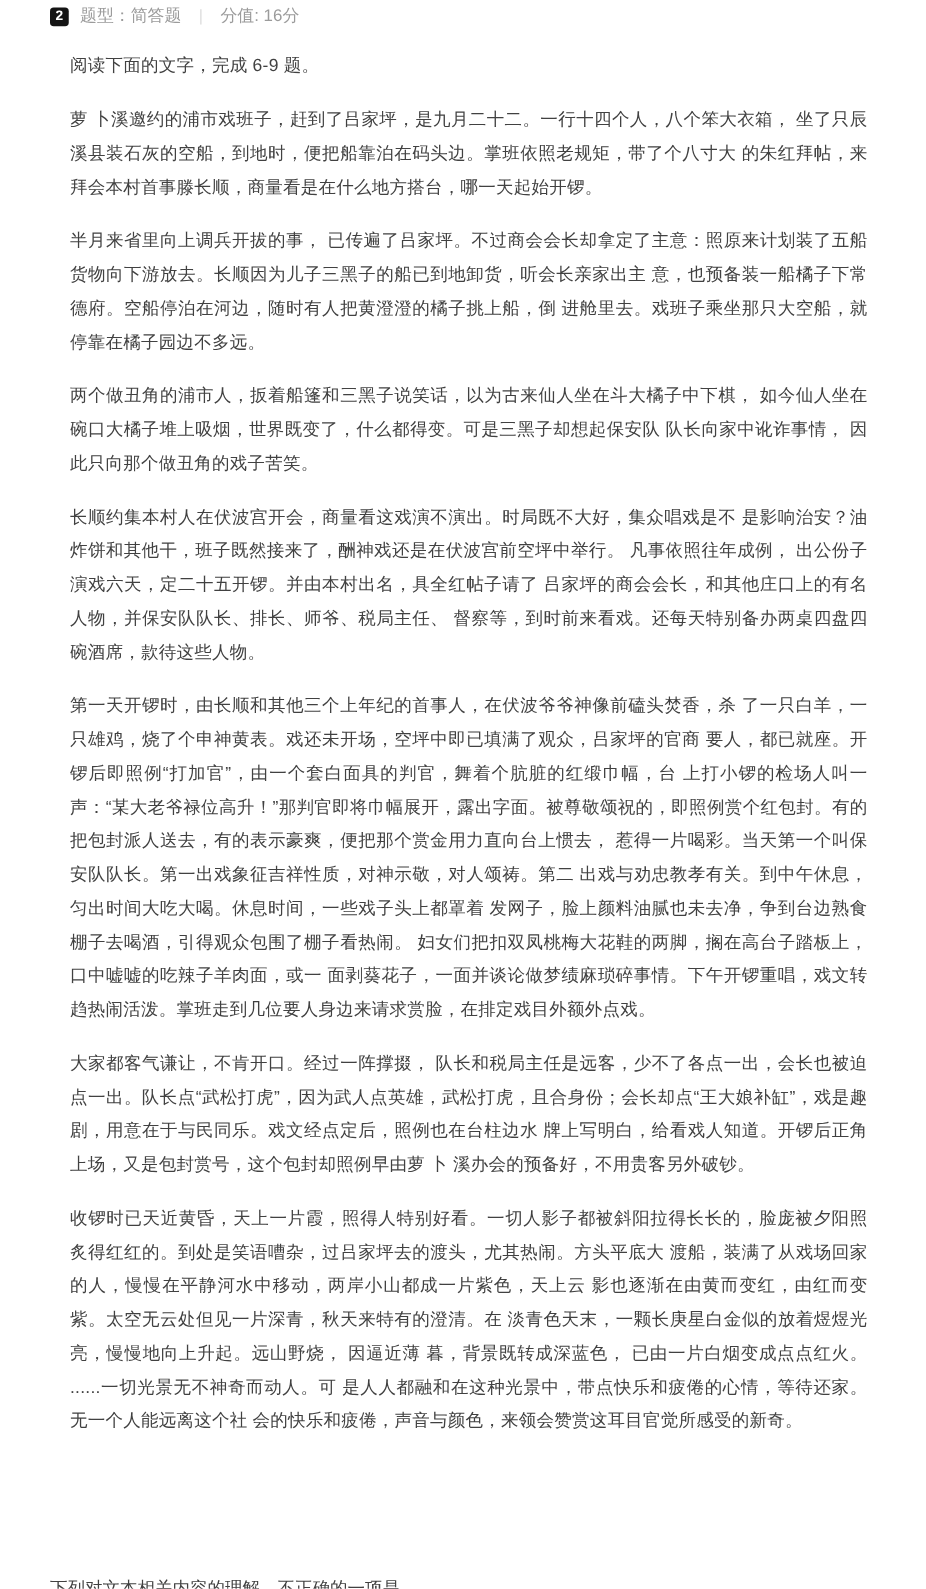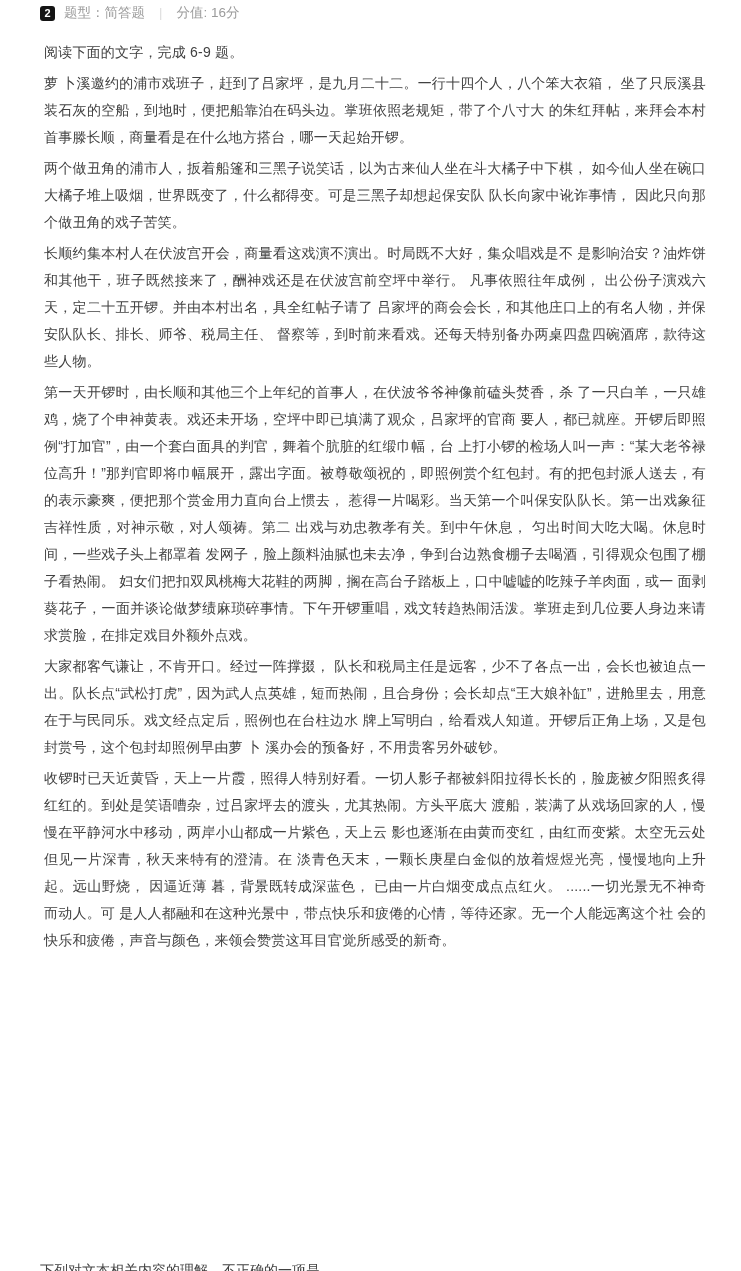--- a/index.html
+++ b/index.html
@@ -44,21 +44,21 @@
   .passage {
     margin-top: 18px;
     padding: 0 31px 0 40px;
     font-size: 14px;
     line-height: 27px;
     color: #414141;
     text-align: justify;
     letter-spacing: 0.2px;
   }
   .passage p {
-    margin: 4px;
+    margin: 16px;
   }
   .next-question-stem {
     position: absolute;
     left: 40px;
     top: 1257px;
     font-size: 14px;
     line-height: 27px;
     color: #414141;
     white-space: nowrap;
   }
@@ -72,30 +72,31 @@
   <span class="header-divider">|</span>
   <span>分值: 16分</span>
 </header>
 
 <main class="passage">
   <p>阅读下面的文字，完成 6-9 题。</p>
   <div>
 
       <p>萝 卜溪邀约的浦市戏班子，赶到了吕家坪，是九月二十二。一行十四个人，八个笨大衣箱， 坐了只辰溪县装石灰的空船，到地时，便把船靠泊在码头边。掌班依照老规矩，带了个八寸大 的朱红拜帖，来拜会本村首事滕长顺，商量看是在什么地方搭台，哪一天起始开锣。</p>
 
+      <p>半月来省里向上调兵开拔的事， 已传遍了吕家坪。不过商会会长却拿定了主意：照原来计划装了五船货物向下游放去。长顺因为儿子三黑子的船已到地卸货，听会长亲家出主 意，也预备装一船橘子下常德府。空船停泊在河边，随时有人把黄澄澄的橘子挑上船，倒 进舱里去。戏班子乘坐那只大空船，就停靠在橘子园边不多远。</p>
 
       <p>两个做丑角的浦市人，扳着船篷和三黑子说笑话，以为古来仙人坐在斗大橘子中下棋， 如今仙人坐在碗口大橘子堆上吸烟，世界既变了，什么都得变。可是三黑子却想起保安队 队长向家中讹诈事情， 因此只向那个做丑角的戏子苦笑。</p>
 
       <p>长顺约集本村人在伏波宫开会，商量看这戏演不演出。时局既不大好，集众唱戏是不 是影响治安？油炸饼和其他干，班子既然接来了，酬神戏还是在伏波宫前空坪中举行。 凡事依照往年成例， 出公份子演戏六天，定二十五开锣。并由本村出名，具全红帖子请了 吕家坪的商会会长，和其他庄口上的有名人物，并保安队队长、排长、师爷、税局主任、 督察等，到时前来看戏。还每天特别备办两桌四盘四碗酒席，款待这些人物。</p>
 
 
 
       <p>第一天开锣时，由长顺和其他三个上年纪的首事人，在伏波爷爷神像前磕头焚香，杀 了一只白羊，一只雄鸡，烧了个申神黄表。戏还未开场，空坪中即已填满了观众，吕家坪的官商 要人，都已就座。开锣后即照例“打加官”，由一个套白面具的判官，舞着个肮脏的红缎巾幅，台 上打小锣的检场人叫一声：“某大老爷禄位高升！”那判官即将巾幅展开，露出字面。被尊敬颂祝的，即照例赏个红包封。有的把包封派人送去，有的表示豪爽，便把那个赏金用力直向台上惯去， 惹得一片喝彩。当天第一个叫保安队队长。第一出戏象征吉祥性质，对神示敬，对人颂祷。第二 出戏与劝忠教孝有关。到中午休息， 匀出时间大吃大喝。休息时间，一些戏子头上都罩着 发网子，脸上颜料油腻也未去净，争到台边熟食棚子去喝酒，引得观众包围了棚子看热闹。 妇女们把扣双凤桃梅大花鞋的两脚，搁在高台子踏板上，口中嘘嘘的吃辣子羊肉面，或一 面剥葵花子，一面并谈论做梦绩麻琐碎事情。下午开锣重唱，戏文转趋热闹活泼。掌班走到几位要人身边来请求赏脸，在排定戏目外额外点戏。</p>
 
-      <p>大家都客气谦让，不肯开口。经过一阵撑掇， 队长和税局主任是远客，少不了各点一出，会长也被迫点一出。队长点“武松打虎”，因为武人点英雄，短而热闹，且合身份；会长却点“王大娘补缸”，进舱里去，用意在于与民同乐。戏文经点定后，照例也在台柱边水 牌上写明白，给看戏人知道。开锣后正角上场，又是包封赏号，这个包封却照例早由萝 卜 溪办会的预备好，不用贵客另外破钞。</p>
+      <p>大家都客气谦让，不肯开口。经过一阵撑掇， 队长和税局主任是远客，少不了各点一出，会长也被迫点一出。队长点“武松打虎”，因为武人点英雄，武松打虎，且合身份；会长却点“王大娘补缸”，戏是趣剧，用意在于与民同乐。戏文经点定后，照例也在台柱边水 牌上写明白，给看戏人知道。开锣后正角上场，又是包封赏号，这个包封却照例早由萝 卜 溪办会的预备好，不用贵客另外破钞。</p>
 
 
       <p>收锣时已天近黄昏，天上一片霞，照得人特别好看。一切人影子都被斜阳拉得长长的，脸庞被夕阳照炙得红红的。到处是笑语嘈杂，过吕家坪去的渡头，尤其热闹。方头平底大 渡船，装满了从戏场回家的人，慢慢在平静河水中移动，两岸小山都成一片紫色，天上云 影也逐渐在由黄而变红，由红而变紫。太空无云处但见一片深青，秋天来特有的澄清。在 淡青色天末，一颗长庚星白金似的放着煜煜光亮，慢慢地向上升起。远山野烧， 因逼近薄 暮，背景既转成深蓝色， 已由一片白烟变成点点红火。 ......一切光景无不神奇而动人。可 是人人都融和在这种光景中，带点快乐和疲倦的心情，等待还家。无一个人能远离这个社 会的快乐和疲倦，声音与颜色，来领会赞赏这耳目官觉所感受的新奇。</p>
 
     </div>
 </main>
 
 <div class="next-question-stem">下列对文本相关内容的理解，不正确的一项是</div>
 
 </body></html>

